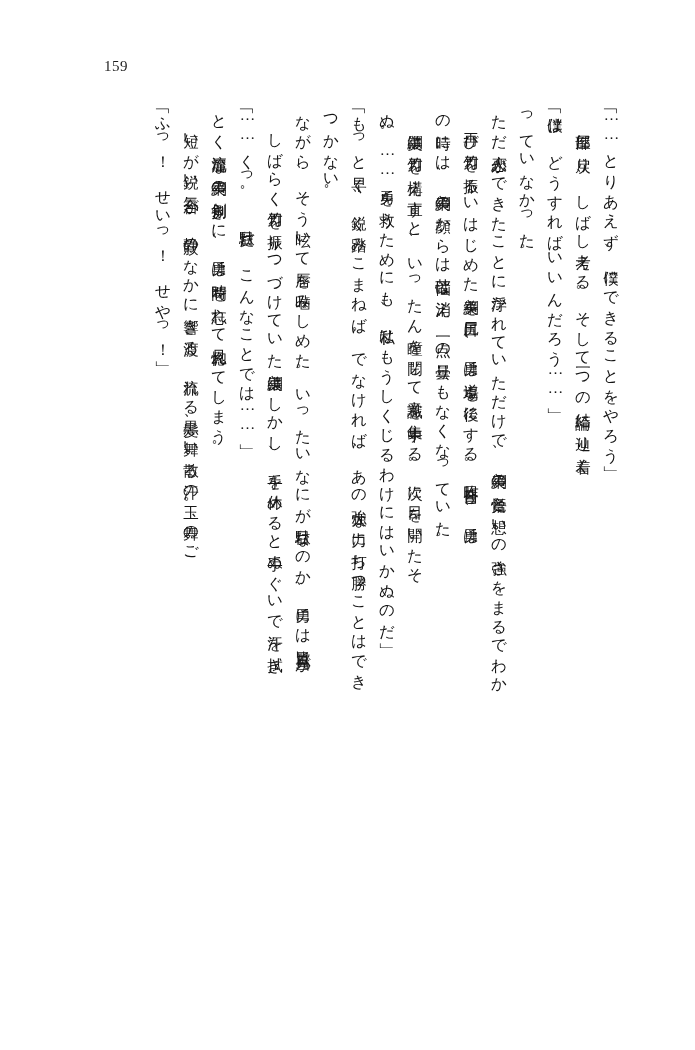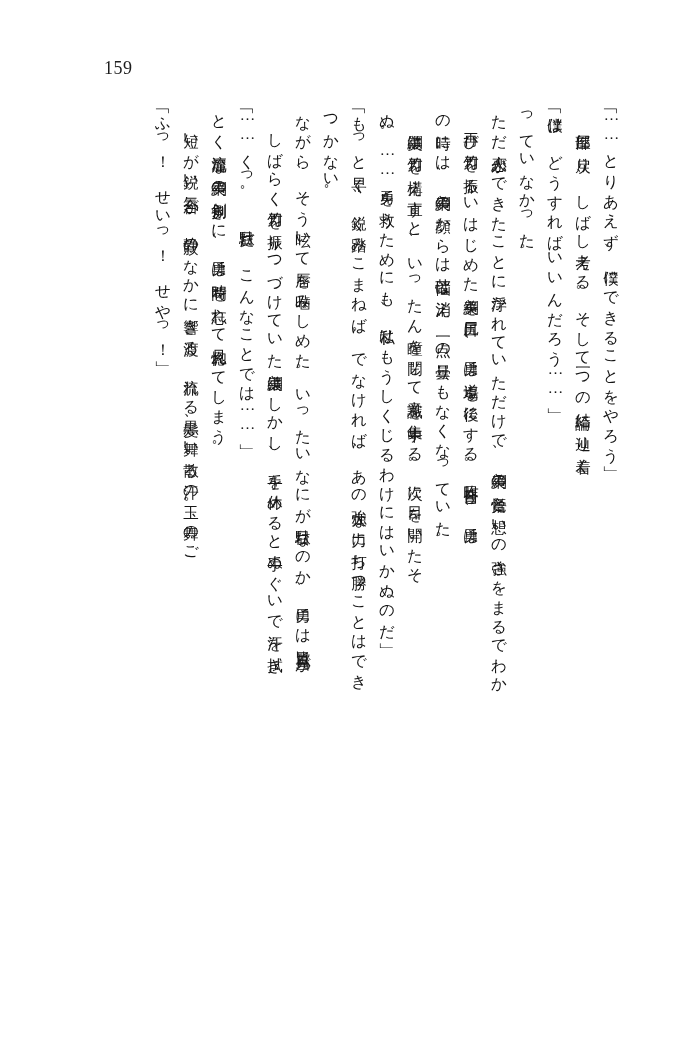--- a/index.html
+++ b/index.html
@@ -22,21 +22,21 @@
     width: 695px;
     height: 1050px;
     background: #ffffff;
   }
 
   
   .page-number {
     position: absolute;
     top: 58px;
     left: 104px;
-    font-size: 18px;
+    font-size: 15px;
     letter-spacing: 0.5px;
     color: #1d1d1d;
     font-family: "Liberation Serif", "DejaVu Serif", serif;
   }
 
   
   .body-text {
     position: absolute;
     top: 104px;
     right: 76px;

